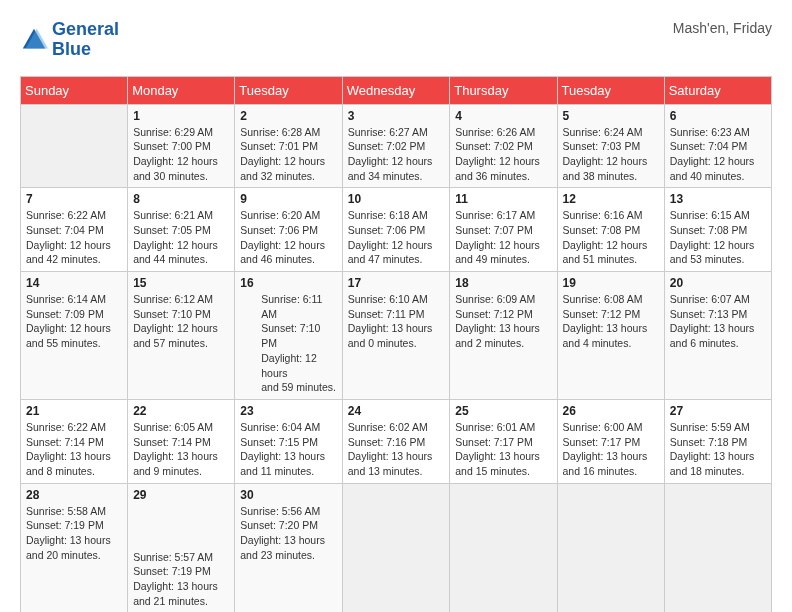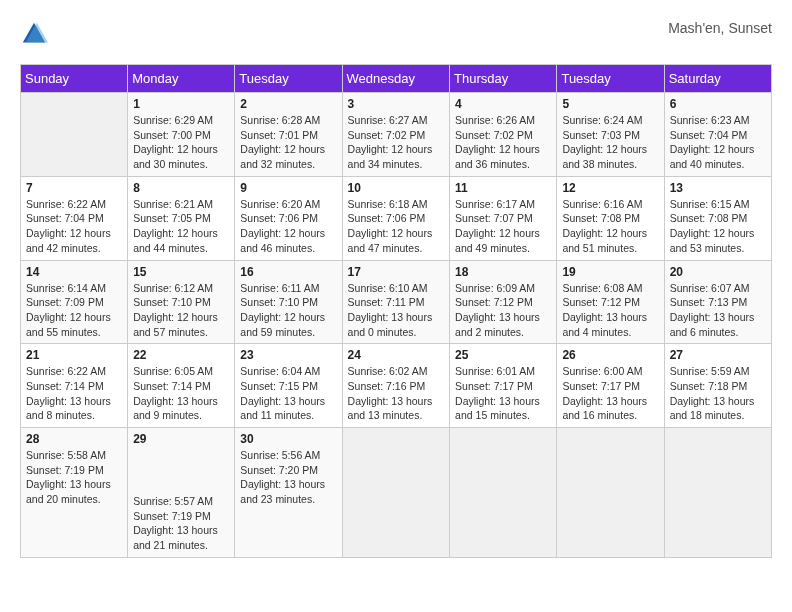--- a/index.html
+++ b/index.html
@@ -45,21 +45,21 @@
     .location {
       font-size: 14px;
       color: #555;
     }
     table {
       width: 100%;
       border-collapse: collapse;
       font-size: 11px;
     }
     thead tr th {
-      background-color: #6d28d9;
+      background-color: #ef4444;
       color: #fff;
       padding: 6px 4px;
       text-align: left;
       font-size: 13px;
       font-weight: normal;
       border: 1px solid #ccc;
     }
     tbody tr td {
       border: 1px solid #ccc;
       vertical-align: top;
@@ -88,23 +88,27 @@
   </style>
 </head>
 <body>
 
 <div class="header">
   <div class="logo">
     <svg class="logo-icon" viewBox="0 0 40 40">
       <polygon points="20,4 36,32 4,32" fill="#1a5fa8"></polygon>
       <polygon points="24,4 40,32 8,32" fill="#4fa3e0" opacity="0.5"></polygon>
     </svg>
+    <div class="logo-text">
+      <div><span>General</span></div>
+      <div><span style="color:#1a5fa8">Blue</span></div>
+    </div>
   </div>
   <div class="title-block">
-    <div class="location">Mash'en, Sunset</div>
+    <div class="location">Mash'en, Friday</div>
   </div>
 </div>
 
 <table>
   <thead>
     <tr>
     <th>Sunday</th>
         <th>Monday</th>
         <th>Tuesday</th>
         <th>Wednesday</th>
@@ -220,21 +224,21 @@
         </td>
         <td>
           <div class="day-num">15</div>
           <div class="day-info" style="white-space: pre-line;">Sunrise: 6:12 AM
 Sunset: 7:10 PM
 Daylight: 12 hours
 and 57 minutes.</div>
         </td>
         <td>
           <div class="day-num">16</div>
-          <div class="day-info" style="white-space: pre-line;">Sunrise: 6:11 AM
+          <div class="day-info" style="white-space: pre-line; margin-left: 21px;">Sunrise: 6:11 AM
 Sunset: 7:10 PM
 Daylight: 12 hours
 and 59 minutes.</div>
         </td>
         <td>
           <div class="day-num">17</div>
           <div class="day-info" style="white-space: pre-line;">Sunrise: 6:10 AM
 Sunset: 7:11 PM
 Daylight: 13 hours
 and 0 minutes.</div>

